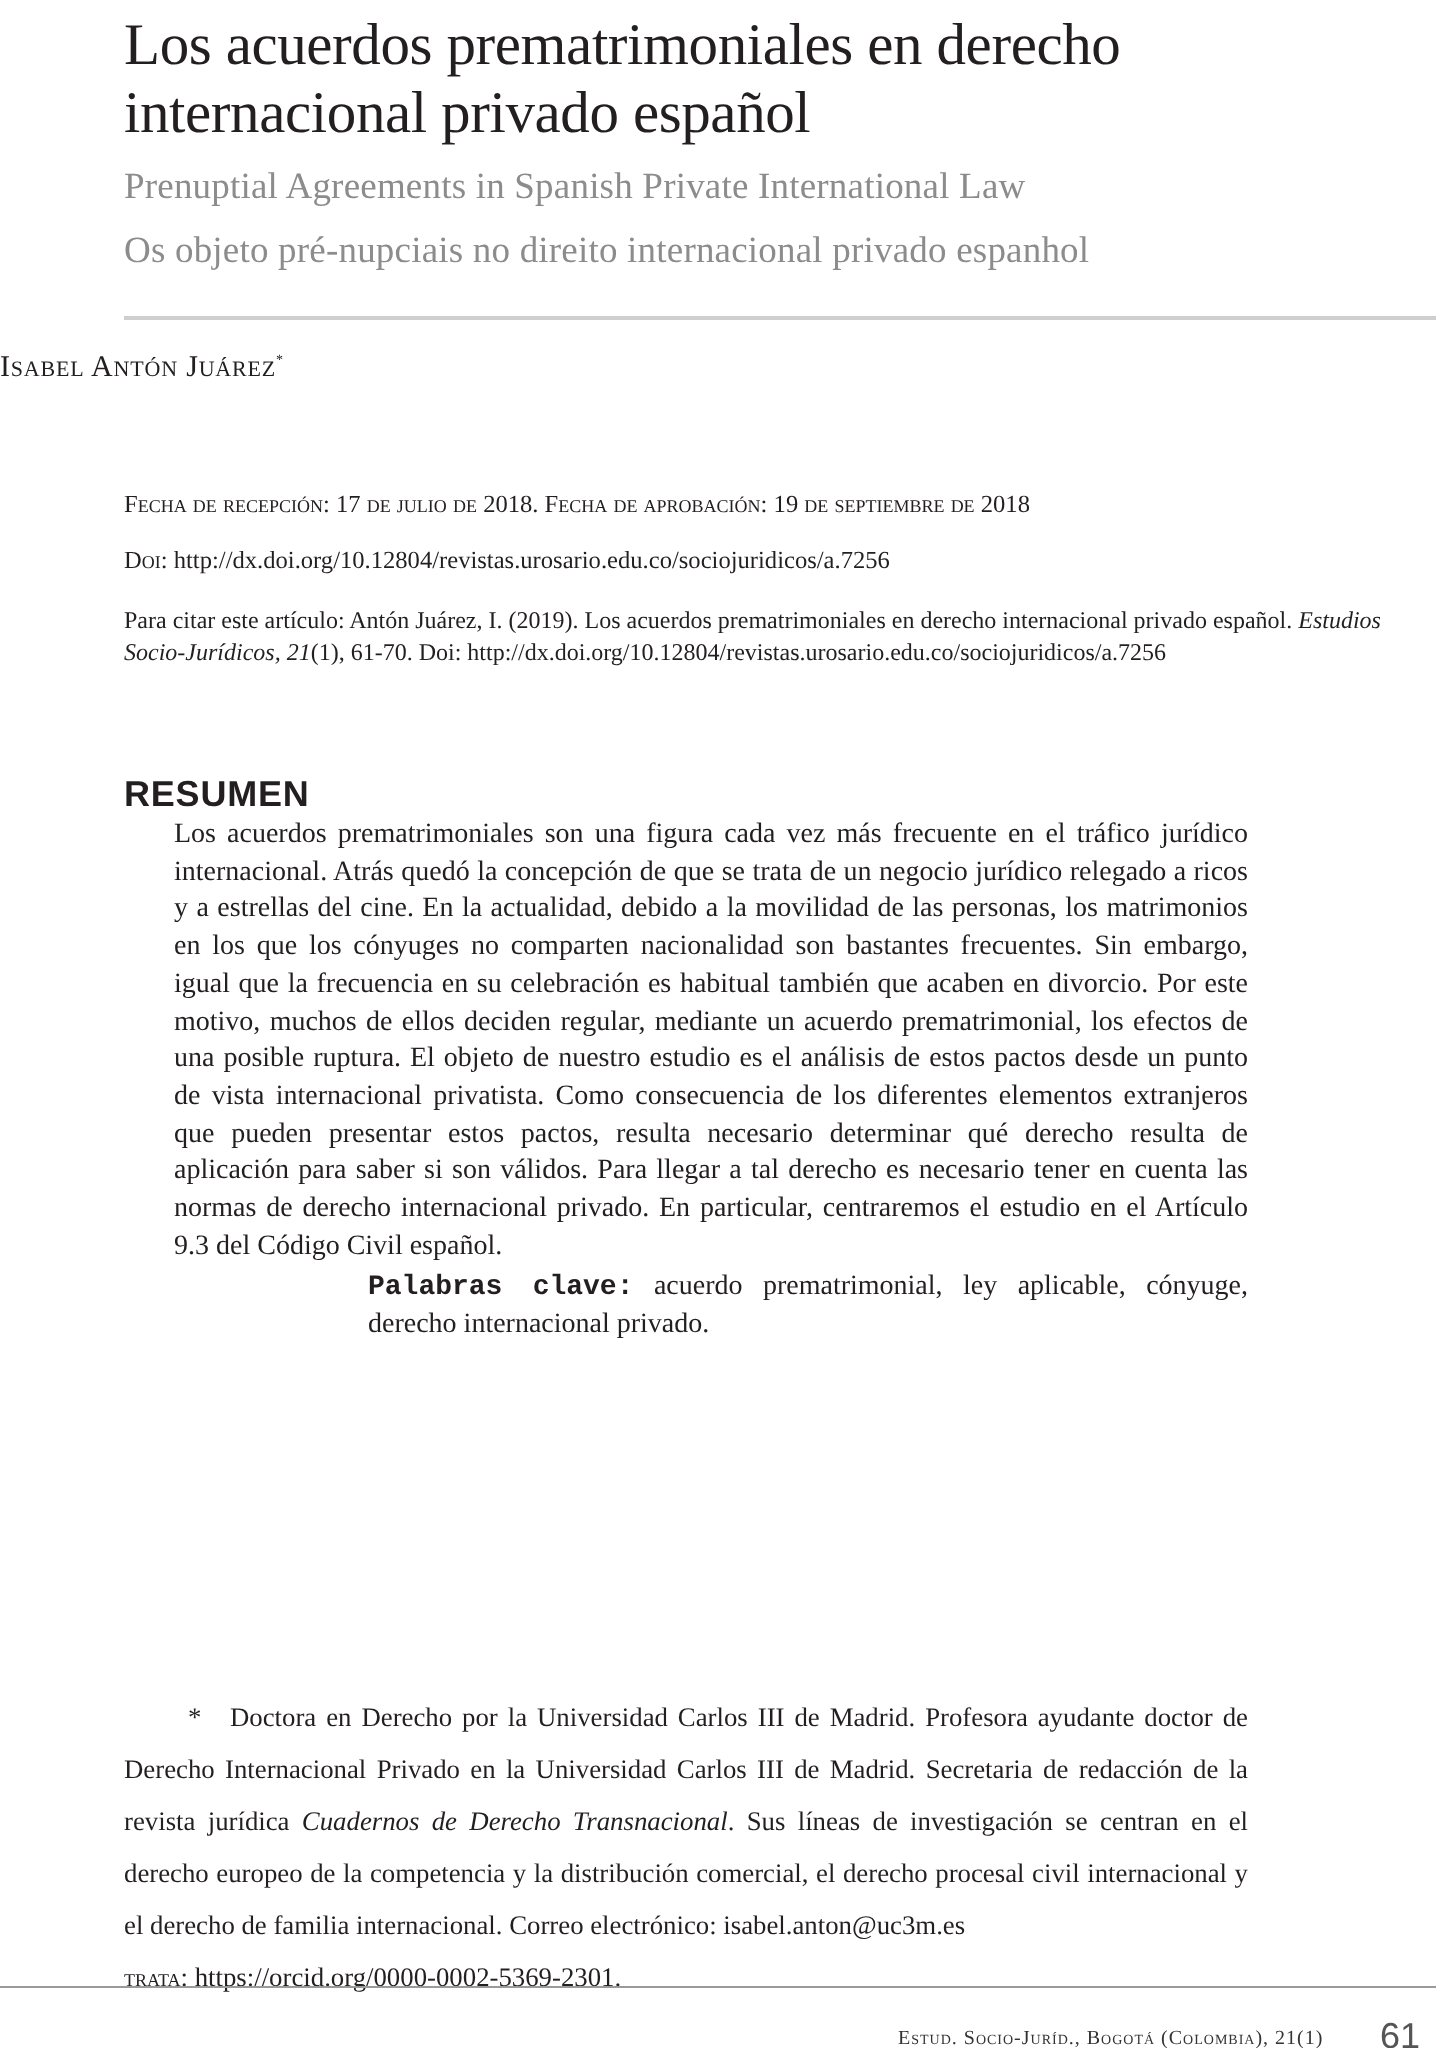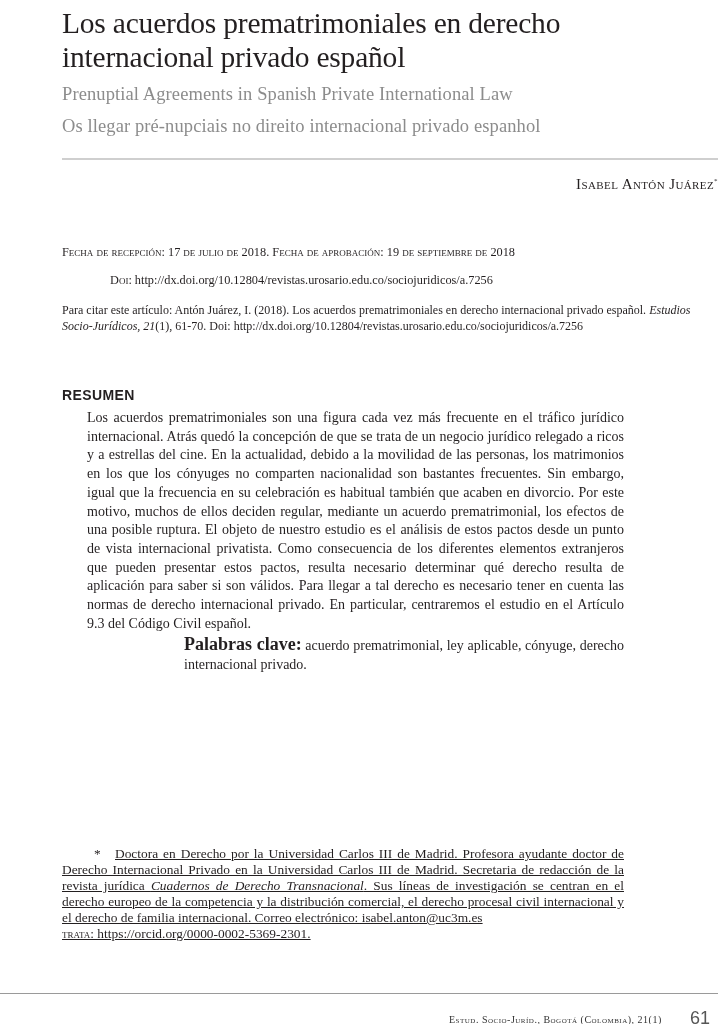--- a/index.html
+++ b/index.html
@@ -16,81 +16,81 @@
     .subtitle {
       position: absolute; left: 62px; width: 640px;
       font-size: 18.5px; color: #8c8c8c; font-weight: normal; letter-spacing: 0.1px;
     }
     .subtitle.en { top: 84px; }
     .subtitle.pt { top: 116px; }
     .rule-top {
       position: absolute; left: 62px; top: 158px; width: 656px; height: 2px; background: #cfcfcf;
     }
     .author {
-      position: absolute; left: 0; top: 176px; width: 718px; text-align: right;
+      position: absolute; left: 0; top: 176px; width: 718px; text-align: left;
       font-size: 15px; font-variant: small-caps; letter-spacing: 0.4px;
     }
     .author sup { font-size: 7px; vertical-align: super; }
     .meta {
       position: absolute; left: 62px; width: 660px; font-size: 12.3px; line-height: 15px;
       font-family: "Liberation Serif", serif; color: #231f20;
     }
     .meta.dates { top: 245px; font-variant: small-caps; }
     .meta.doi { top: 273px; }
     .meta.cite { top: 303px; width: 660px; font-size: 12px; line-height: 15.5px; }
-    .meta.doi .lbl { font-variant: small-caps; margin-left: 48px; }
+    .meta.doi .lbl { font-variant: small-caps; }
     .resumen-h {
-      position: absolute; left: 62px; top: 387px; font-size: 14px; font-weight: bold;
+      position: absolute; left: 62px; top: 387px; font-size: 18px; font-weight: bold;
       letter-spacing: 0.4px; font-family: "Liberation Sans", sans-serif; color: #231f20;
     }
     .resumen-body {
       position: absolute; left: 87px; top: 409px; width: 537px;
       font-size: 14px; line-height: 18.7px; text-align: justify;
     }
     .keywords {
       position: absolute; left: 184px; top: 635px; width: 440px;
       font-size: 14px; line-height: 18.5px; text-align: justify;
     }
-    .keywords b { font-weight: bold; font-family: Liberation Serif, serif; font-size: 18px; }
+    .keywords b { font-weight: bold; font-family: Liberation Mono, monospace; font-size: 14px; }
     .footnote {
       position: absolute; left: 62px; top: 846px; width: 562px;
-      font-size: 13.4px; line-height: 16px; text-align: justify; text-decoration: underline;
+      font-size: 13.4px; line-height: 26px; text-align: justify;
     }
     .footnote .star { display: inline-block; padding-left: 32px; width: 21px; }
     .footnote .orcid-lbl { font-variant: small-caps; }
     .rule-bottom {
       position: absolute; left: 0; top: 993px; width: 718px; height: 1px; background: #9a9a9a;
     }
     .running-footer {
       position: absolute; left: 411px; top: 1014px; font-size: 10px; letter-spacing: 0.5px;
       font-variant: small-caps; color: #333; font-family: Liberation Serif, serif; padding-left: 38px;
     }
     .page-num {
       position: absolute; left: 690px; top: 1008px; font-size: 18px; color: #555;
       font-family: "Liberation Sans", sans-serif;
     }
   </style>
 </head>
 <body>
 
 <div class="title">Los acuerdos prematrimoniales en derecho internacional privado español</div>
 <div class="subtitle en">Prenuptial Agreements in Spanish Private International Law</div>
-<div class="subtitle pt">Os llegar pré-nupciais no direito internacional privado espanhol</div>
+<div class="subtitle pt">Os objeto pré-nupciais no direito internacional privado espanhol</div>
 <div class="rule-top"></div>
 
 <div class="author">
   <span>Isabel Antón Juárez</span><sup>*</sup>
 </div>
 
 <div class="meta dates">Fecha de recepción: 17 de julio de 2018. Fecha de aprobación: 19 de septiembre de 2018</div>
 <div class="meta doi">
   <span class="lbl">Doi:</span><span> http://dx.doi.org/10.12804/revistas.urosario.edu.co/sociojuridicos/a.7256</span>
 </div>
 <div class="meta cite">
-  <span>Para citar este artículo: Antón Juárez, I. (2018). Los acuerdos prematrimoniales en derecho internacional privado español. </span><i>Estudios Socio-Jurídicos, 21</i><span>(1), 61-70. Doi: http://dx.doi.org/10.12804/revistas.urosario.edu.co/sociojuridicos/a.7256</span>
+  <span>Para citar este artículo: Antón Juárez, I. (2019). Los acuerdos prematrimoniales en derecho internacional privado español. </span><i>Estudios Socio-Jurídicos, 21</i><span>(1), 61-70. Doi: http://dx.doi.org/10.12804/revistas.urosario.edu.co/sociojuridicos/a.7256</span>
 </div>
 
 <div class="resumen-h">RESUMEN</div>
 <div class="resumen-body">Los acuerdos prematrimoniales son una figura cada vez más frecuente en el tráfico jurídico internacional. Atrás quedó la concepción de que se trata de un negocio jurídico relegado a ricos y a estrellas del cine. En la actualidad, debido a la movilidad de las personas, los matrimonios en los que los cónyuges no comparten nacionalidad son bastantes frecuentes. Sin embargo, igual que la frecuencia en su celebración es habitual también que acaben en divorcio. Por este motivo, muchos de ellos deciden regular, mediante un acuerdo prematrimonial, los efectos de una posible ruptura. El objeto de nuestro estudio es el análisis de estos pactos desde un punto de vista internacional privatista. Como consecuencia de los diferentes elementos extranjeros que pueden presentar estos pactos, resulta necesario determinar qué derecho resulta de aplicación para saber si son válidos. Para llegar a tal derecho es necesario tener en cuenta las normas de derecho internacional privado. En particular, centraremos el estudio en el Artículo 9.3 del Código Civil español.</div>
 <div class="keywords">
   <b>Palabras clave:</b><span> acuerdo prematrimonial, ley aplicable, cónyuge, derecho internacional privado.</span>
 </div>
 
 <div class="footnote">
   <span class="star">*</span><span>Doctora en Derecho por la Universidad Carlos III de Madrid. Profesora ayudante doctor de Derecho Internacional Privado en la Universidad Carlos III de Madrid. Secretaria de redacción de la revista jurídica </span><i>Cuadernos de Derecho Transnacional</i><span>. Sus líneas de investigación se centran en el derecho europeo de la competencia y la distribución comercial, el derecho procesal civil internacional y el derecho de familia internacional. Correo electrónico: isabel.anton@uc3m.es</span><br>

